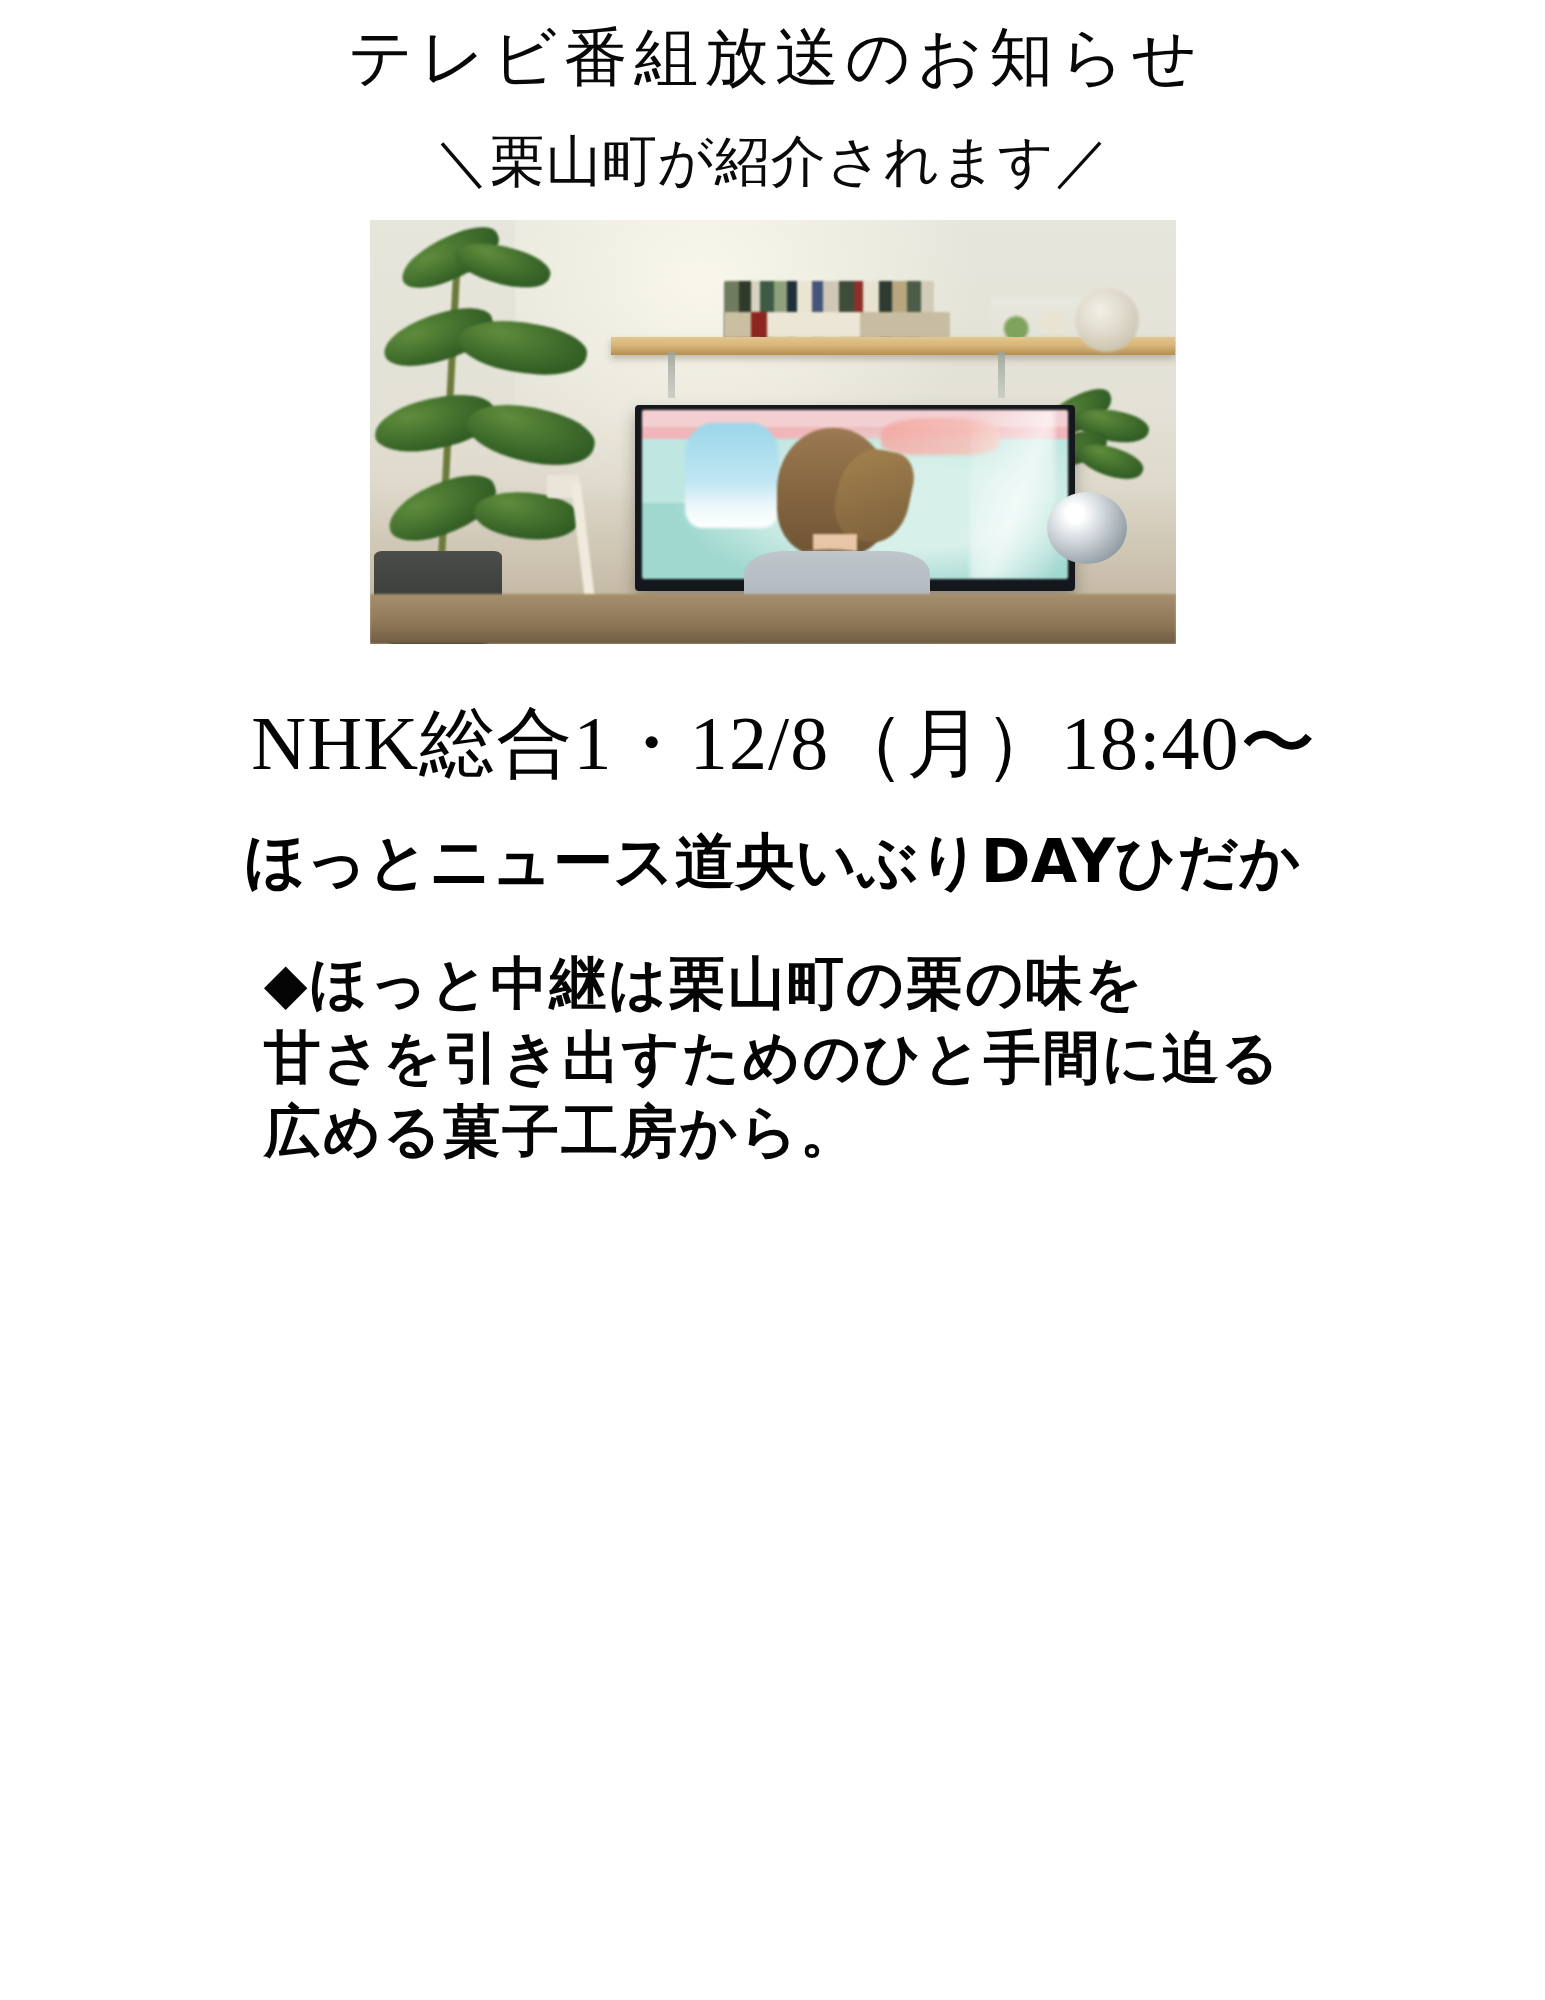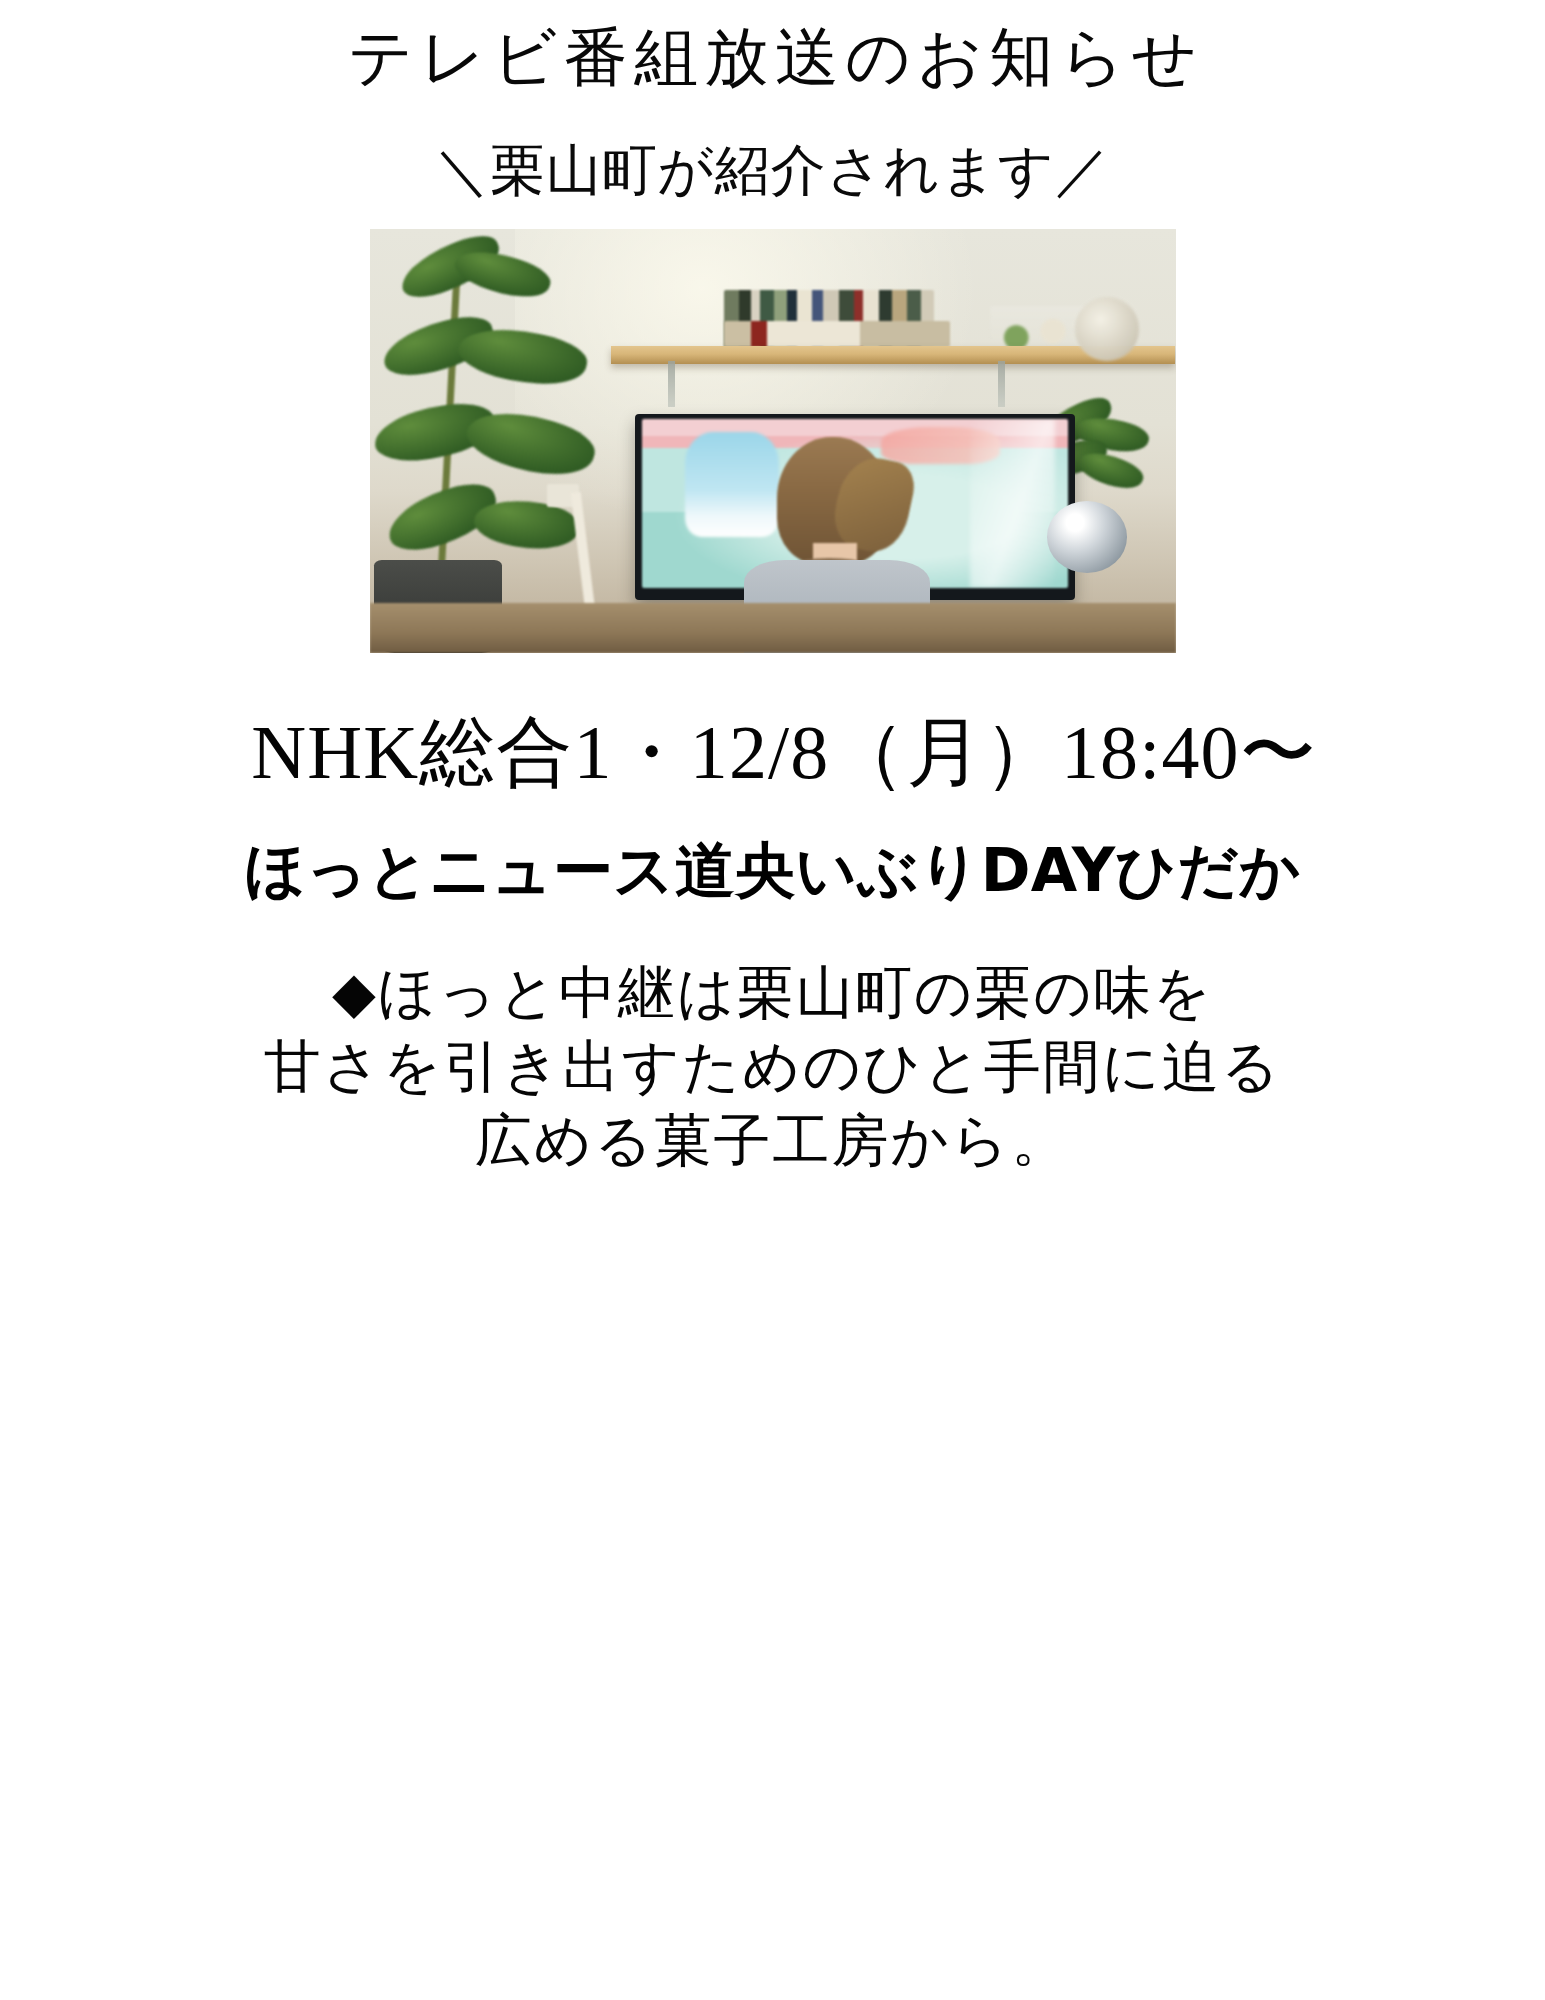--- a/index.html
+++ b/index.html
@@ -46,21 +46,21 @@
     font-size: 64px;
     line-height: 1.2;
     font-weight: 400;
     letter-spacing: 0.10em;
     text-indent: 0.10em;
     color: #080808;
     white-space: nowrap;
   }
 
   .title-tag {
-    margin-top: 43px;
+    margin-top: 34px;
     font-family: "DejaVu Sans", "Liberation Sans", sans-serif;
     font-size: 55px;
     line-height: 1.12;
     font-weight: 300;
     letter-spacing: 0.015em;
     color: #0a0a0a;
     white-space: nowrap;
   }
 
   
@@ -320,24 +320,23 @@
     color: #000000;
     white-space: nowrap;
   }
 
   
   .description {
     margin-top: 52px;
     font-family: "Liberation Serif", "DejaVu Serif", serif;
     font-size: 57px;
     line-height: 1.30;
-    font-weight: 400;
+    font-weight: 700;
     letter-spacing: 0.035em;
     color: #050505;
-    text-align: center;
     white-space: nowrap;
   }
   .description .dl {
     display: block;
   }
 </style>
 </head>
 <body>
 
 <div class="poster">

